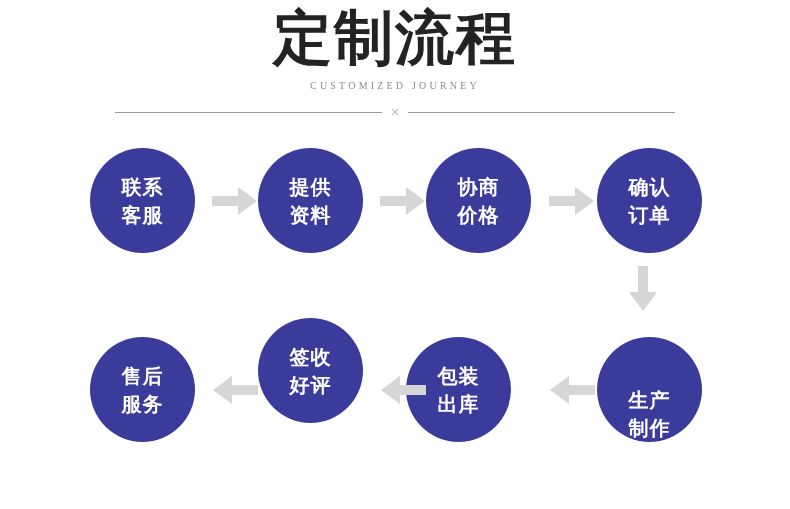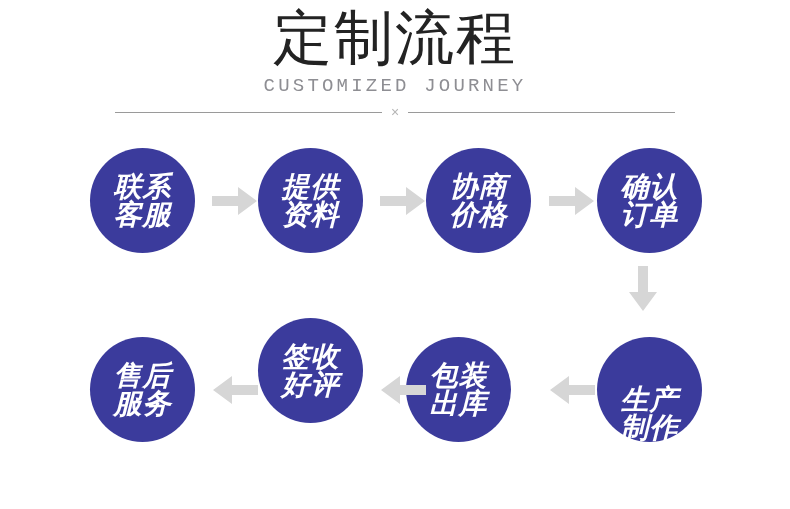--- a/index.html
+++ b/index.html
@@ -24,34 +24,34 @@
     left: 0;
     top: 0;
     width: 790px;
     text-align: center;
   }
   .title {
     margin: 0;
     padding-top: 6px;
     font-size: 59px;
     line-height: 64px;
-    font-weight: normal;
+    font-weight: bold;
     color: #232323;
     letter-spacing: 2px;
     font-family: "DejaVu Sans", "Liberation Sans", sans-serif;
   }
   .subtitle {
     margin: 0;
     padding-top: 7px;
-    font-size: 19px;
+    font-size: 10px;
     line-height: 18px;
     font-weight: normal;
     letter-spacing: 3.2px;
     color: #8e8e93;
-    font-family: Liberation Mono, monospace;
+    font-family: Liberation Serif, serif;
   }
 
   
   .divider {
     position: absolute;
     left: 115px;
     top: 103px;
     width: 560px;
     height: 18px;
     display: flex;
@@ -87,27 +87,26 @@
     height: 105px;
     border-radius: 50%;
     background: #3b3b9c;
     display: flex;
     align-items: center;
     justify-content: center;
     text-align: center;
   }
   .node-label {
     color: #ffffff;
-    font-size: 28px;
+    font-size: 20px;
     line-height: 28px;
     font-weight: bold;
     letter-spacing: 1px;
     white-space: pre-line;
     font-family: "DejaVu Sans", "Liberation Sans", sans-serif;
-    font-style: italic;
   }
 
   
   .n1 { left: 90px;  top: 148px; }
   .n2 { left: 258px; top: 148px; }
   .n3 { left: 426px; top: 148px; }
   .n4 { left: 597px; top: 148px; }
   
   .n5 { left: 597px; top: 337px; align-items: flex-end; }
   .n6 { left: 406px; top: 337px; }

